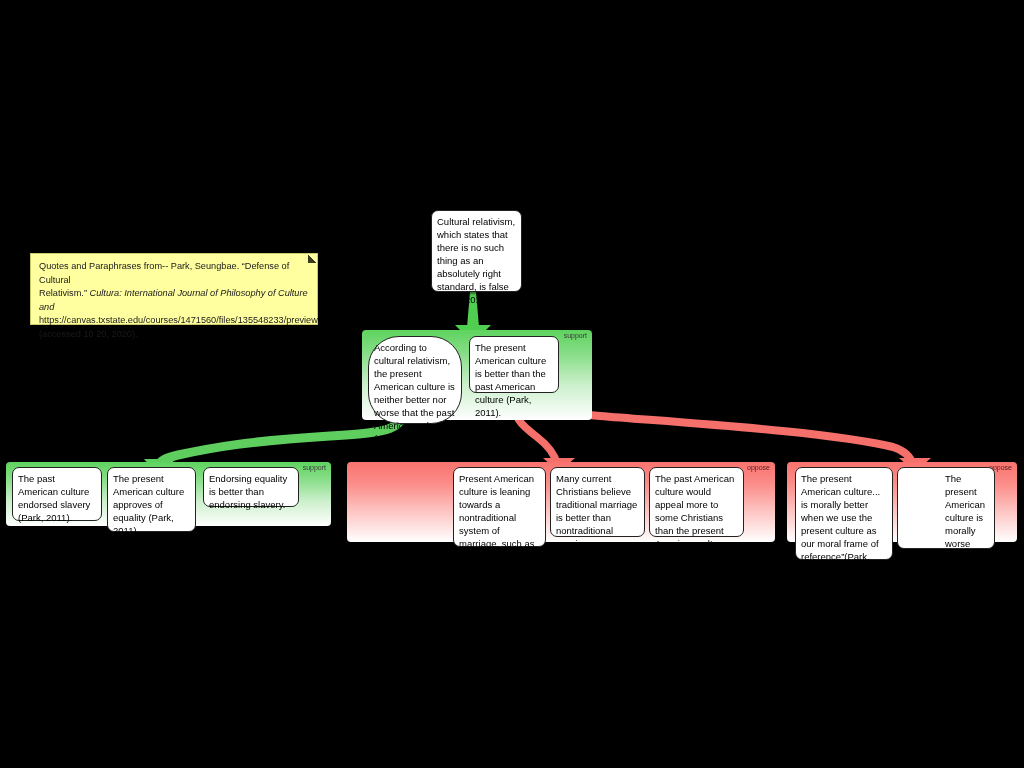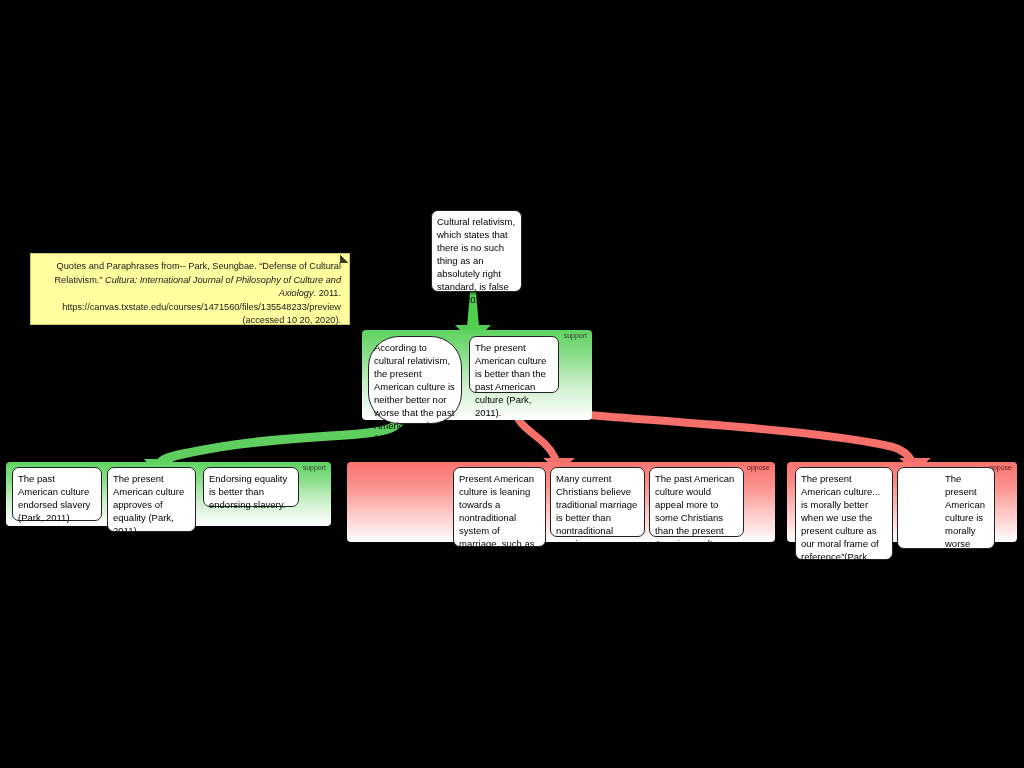--- a/index.html
+++ b/index.html
@@ -97,25 +97,24 @@
              C550,447 555,455 557,464" fill="none" stroke="#f5706a" stroke-width="7.5"></path>
     <path d="M543,458 L575,458 L567,465 L551,465 Z" fill="#f5706a"></path>
 
     <path d="M533,391 L549,391 L549,394 L533,394 Z" fill="#f58079"></path>
     <path d="M541,394 C541,406 552,412 600,416
              C700,424 830,432 893,447
              C906,451 911,458 913,465" fill="none" stroke="#f5706a" stroke-width="8"></path>
     <path d="M899,458 L931,458 L923,465 L907,465 Z" fill="#f5706a"></path>
   </svg>
 
-  <div class="note" style="left:30px;top:253px;width:320px;height:72px;text-align:right;">
+  <div class="note" style="left:30px;top:253px;width:288px;height:72px;">
     <span class="fold"></span>
     <div>Quotes and Paraphrases from-- Park, Seungbae. “Defense of Cultural</div>
     <div><span>Relativism.” </span><i>Cultura: International Journal of Philosophy of Culture and</i></div>
-    <div><i>Axiology</i><span>. 2011.</span></div>
     <div>https://canvas.txstate.edu/courses/1471560/files/135548233/preview</div>
     <div>(accessed 10 20, 2020).</div>
   </div>
 
   <div class="claim shadow" style="left:431px;top:210px;width:91px;height:82px;">Cultural relativism, which states that there is no such thing as an absolutely right standard, is false (Park, 2011).</div>
 
   <div class="group support" style="left:362px;top:330px;width:230px;height:90px;">
     <span class="group-label">support</span>
   </div>
   <div class="claim" style="left:368px;top:336px;width:94px;height:88px;border-radius:31px;">According to cultural relativism, the present American culture is neither better nor worse that the past American culture” (Park, 2011).</div>

